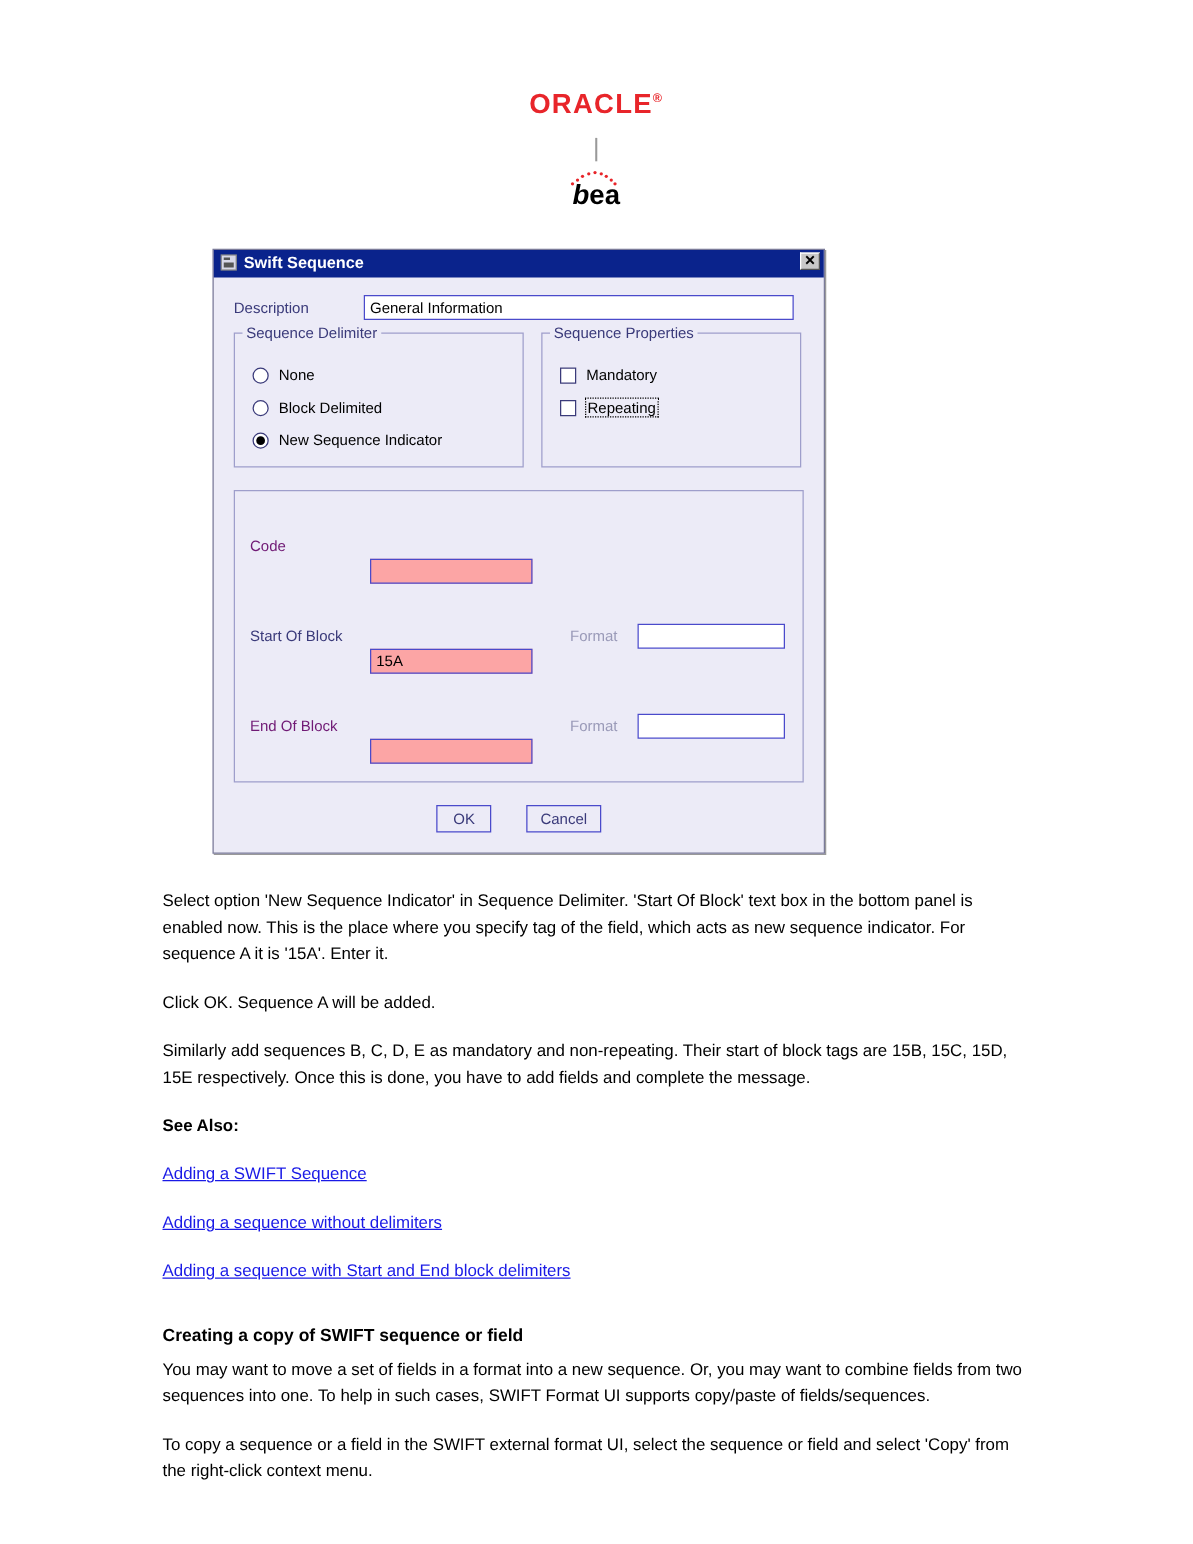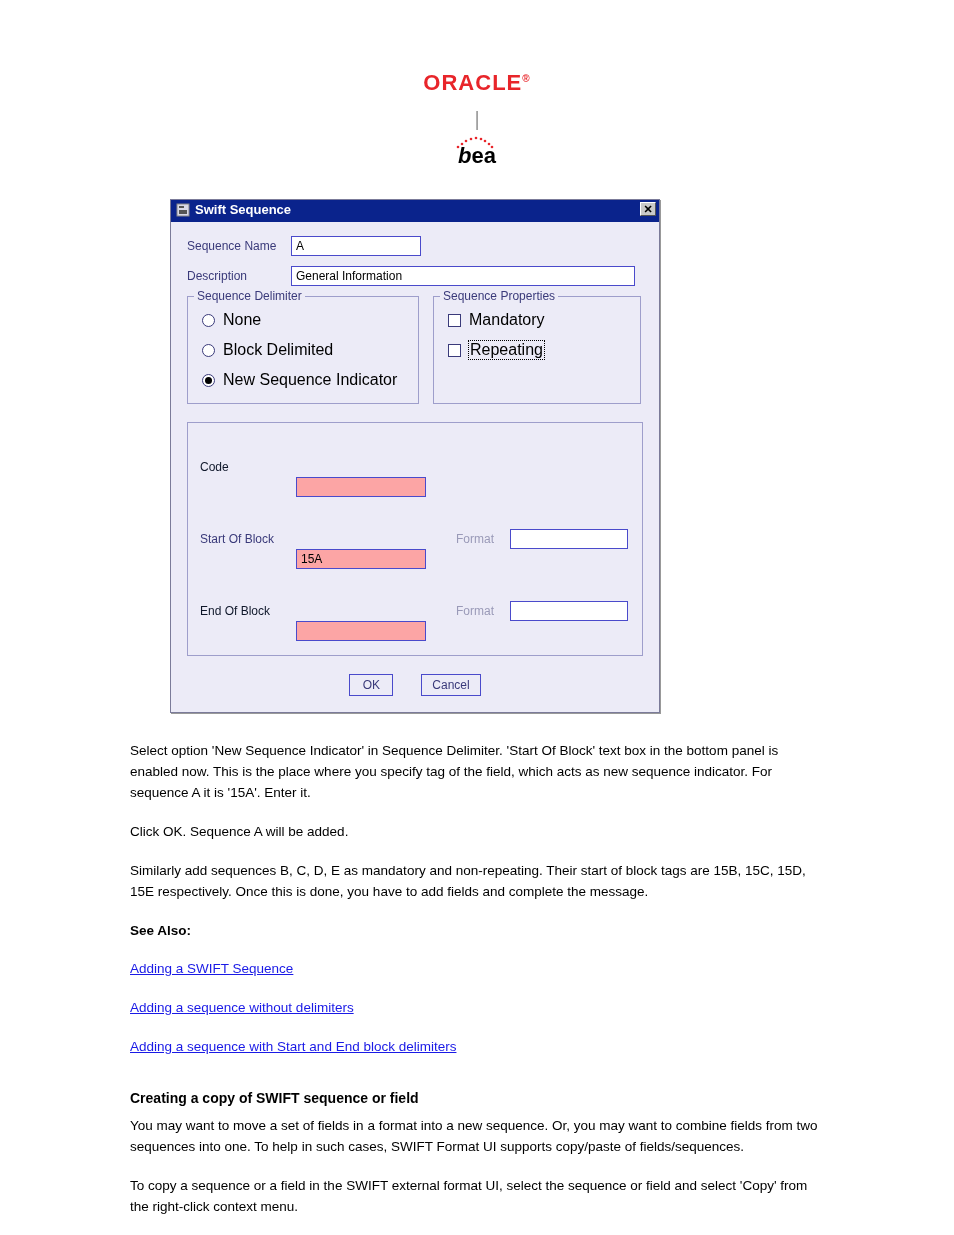--- a/index.html
+++ b/index.html
@@ -125,21 +125,22 @@
     padding: 0 3px;
   }
   .fs-left { width: 232px; }
   .fs-right { width: 208px; }
 
   .radio-row, .check-row {
     display: flex;
     align-items: center;
     margin-bottom: 12px;
     color: #000;
-    font-size: 16px;
+    font-size: 12px;
+    margin-top: 12px;
   }
   .radio-row:last-child, .check-row:last-child { margin-bottom: 0; }
   .radio {
     width: 13px; height: 13px;
     border: 1px solid #3a3a7a;
     border-radius: 50%;
     margin-right: 8px;
     display: inline-flex;
     align-items: center; justify-content: center;
     background: #fff;
@@ -168,21 +169,21 @@
     padding: 14px 12px;
   }
   .brow {
     display: flex;
     align-items: center;
     margin-bottom: 12px;
   }
   .brow:last-child { margin-bottom: 0; }
   .blabel {
     width: 96px;
-    color: #0f172a;
+    color: #701a75;
     font-size: 12px;
   }
   .blabel.active { color: #3a3a7a; }
   .binput {
     border: 1px solid #4a4acb;
     background: #fca5a5;
     height: 20px;
     width: 130px;
     padding: 1px 4px;
     font-family: Verdana, sans-serif;
@@ -282,24 +283,20 @@
             <rect x="3" y="3" width="5" height="2" fill="#555"></rect>
             <rect x="3" y="7" width="8" height="4" fill="#555"></rect>
           </svg>
         </span>
         <span class="titlebar-title">Swift Sequence</span>
         <span class="titlebar-close">✕</span>
       </div>
 
       <div class="dlg-body">
         <div class="form-row">
-          <span class="form-label">Sequence Name</span>
-          <input class="text-input w-short" value="A" style="">
-        </div>
-        <div class="form-row">
           <span class="form-label">Description</span>
           <input class="text-input w-long" value="General Information" style="">
         </div>
 
         <div class="fieldset-row">
           <div class="fieldset fs-left">
             <span class="fieldset-legend">Sequence Delimiter</span>
             <div class="radio-row">
               <span class="radio"></span>
               <span>None</span>

